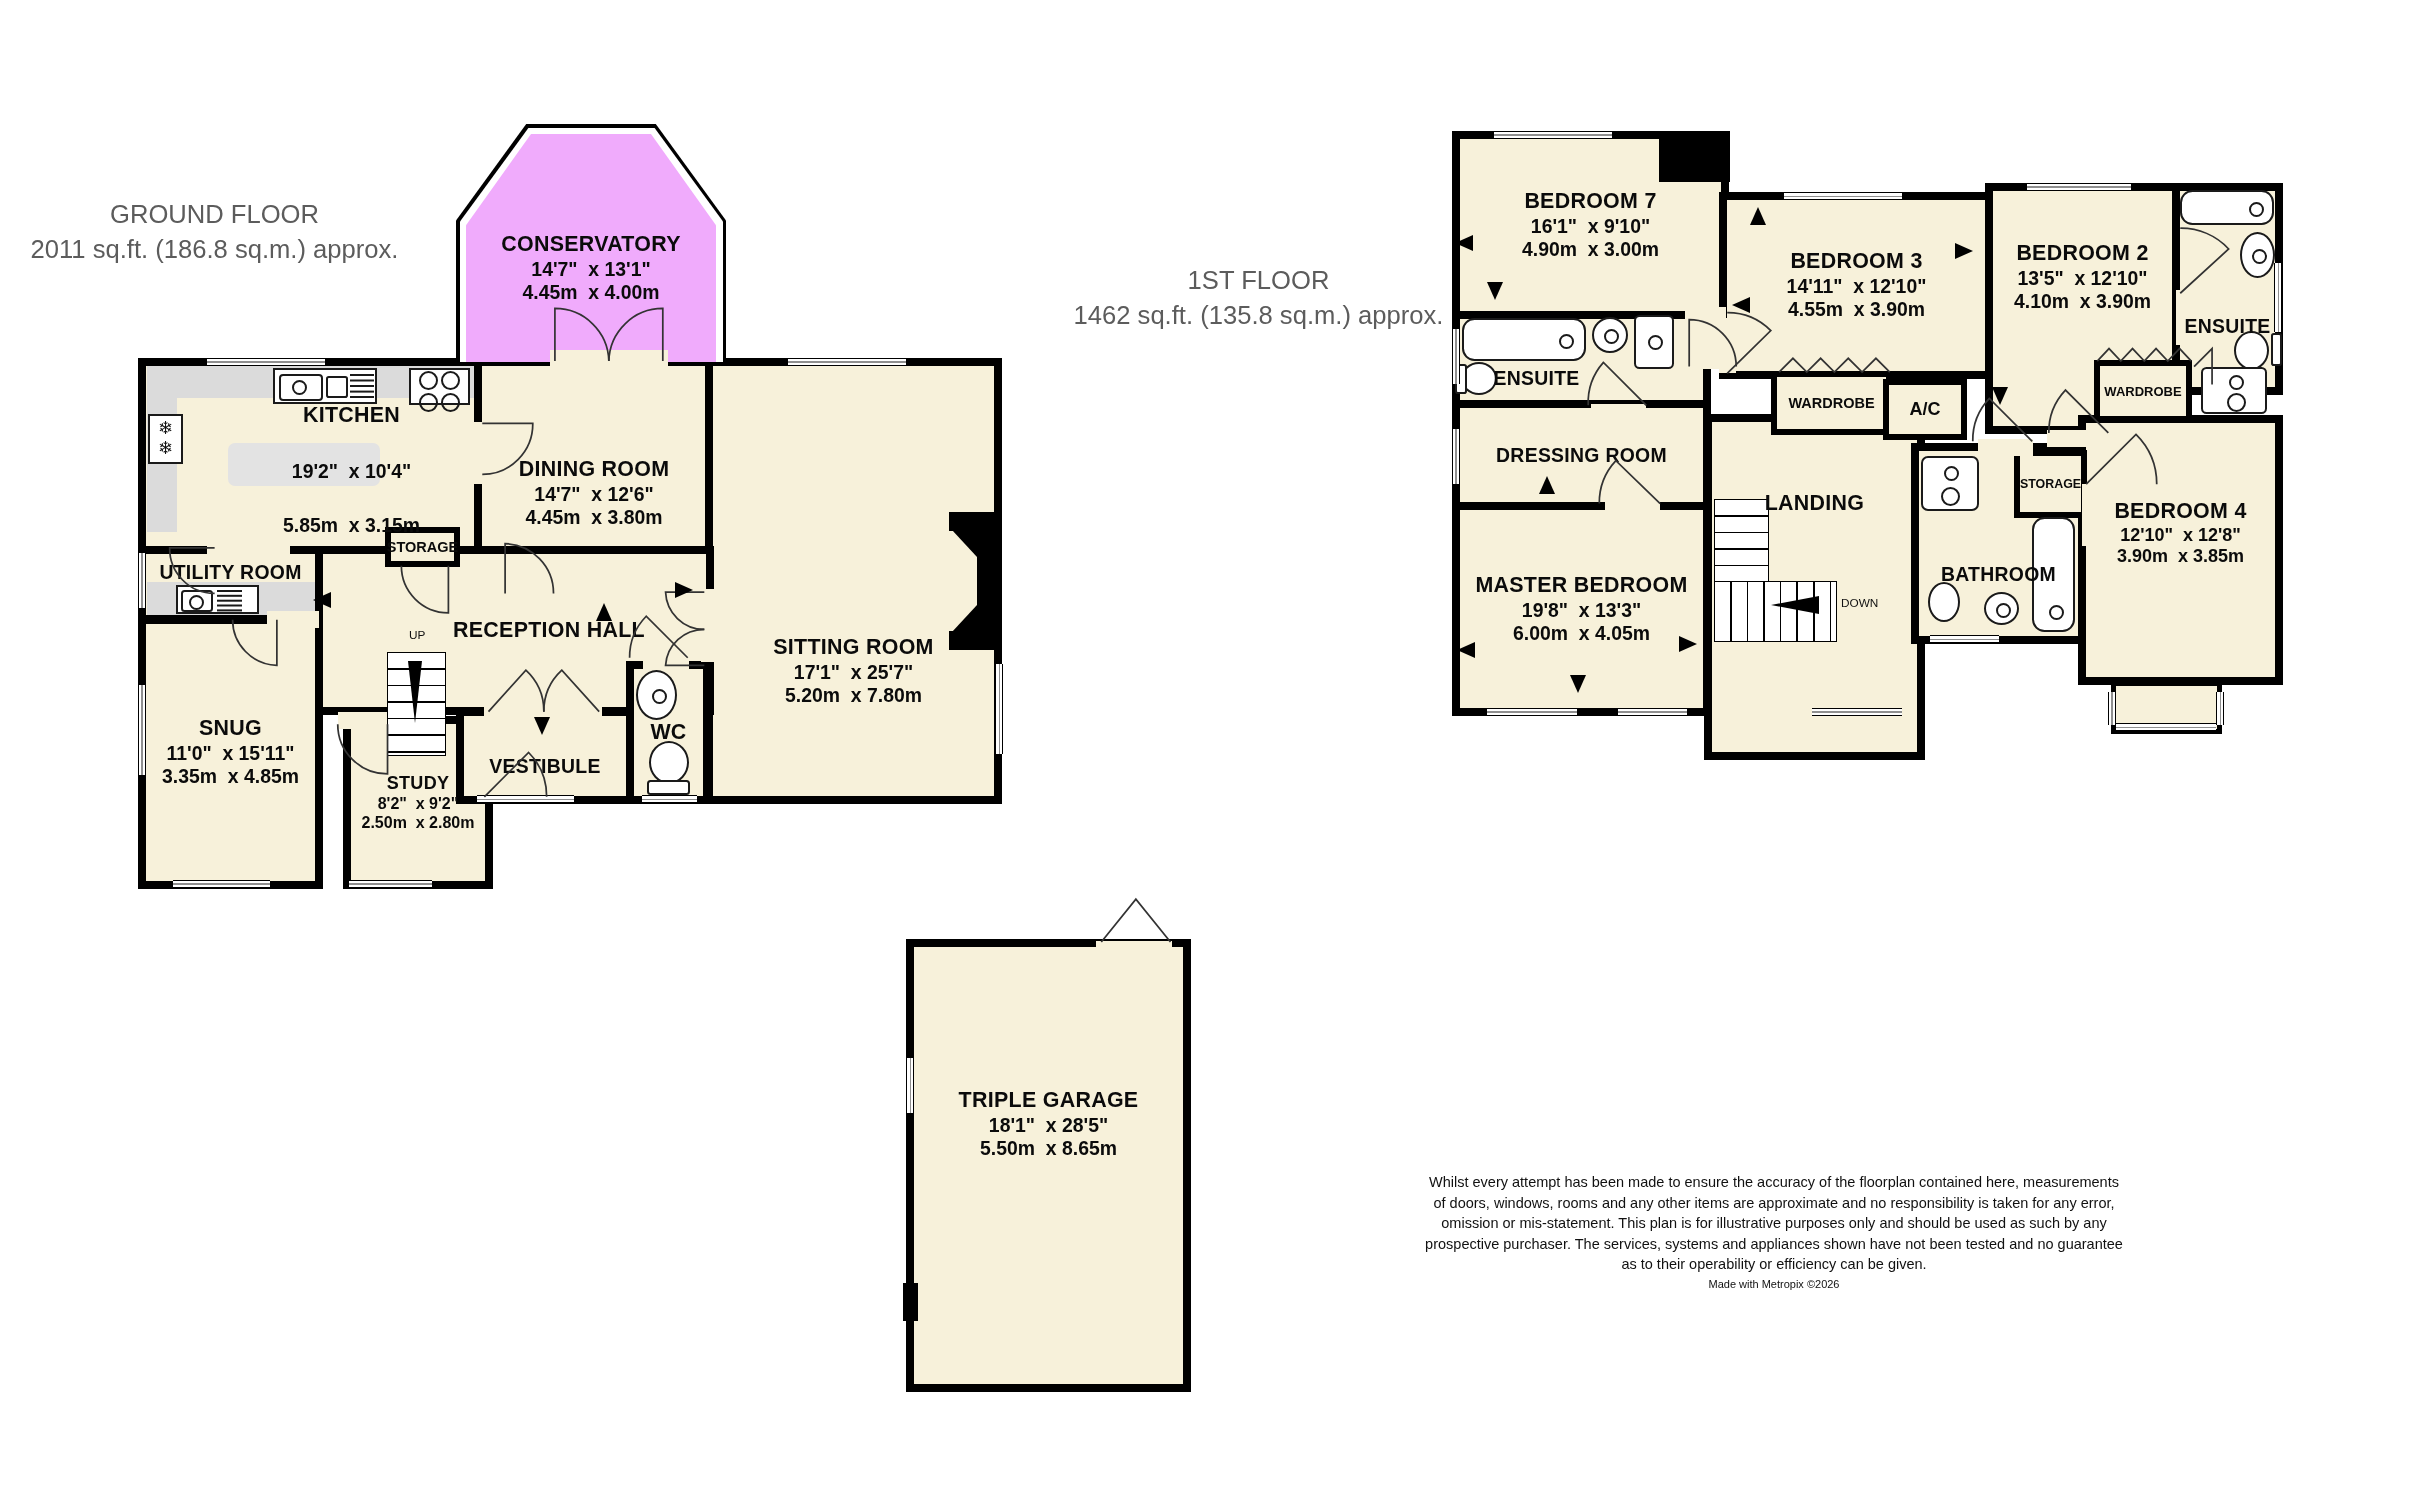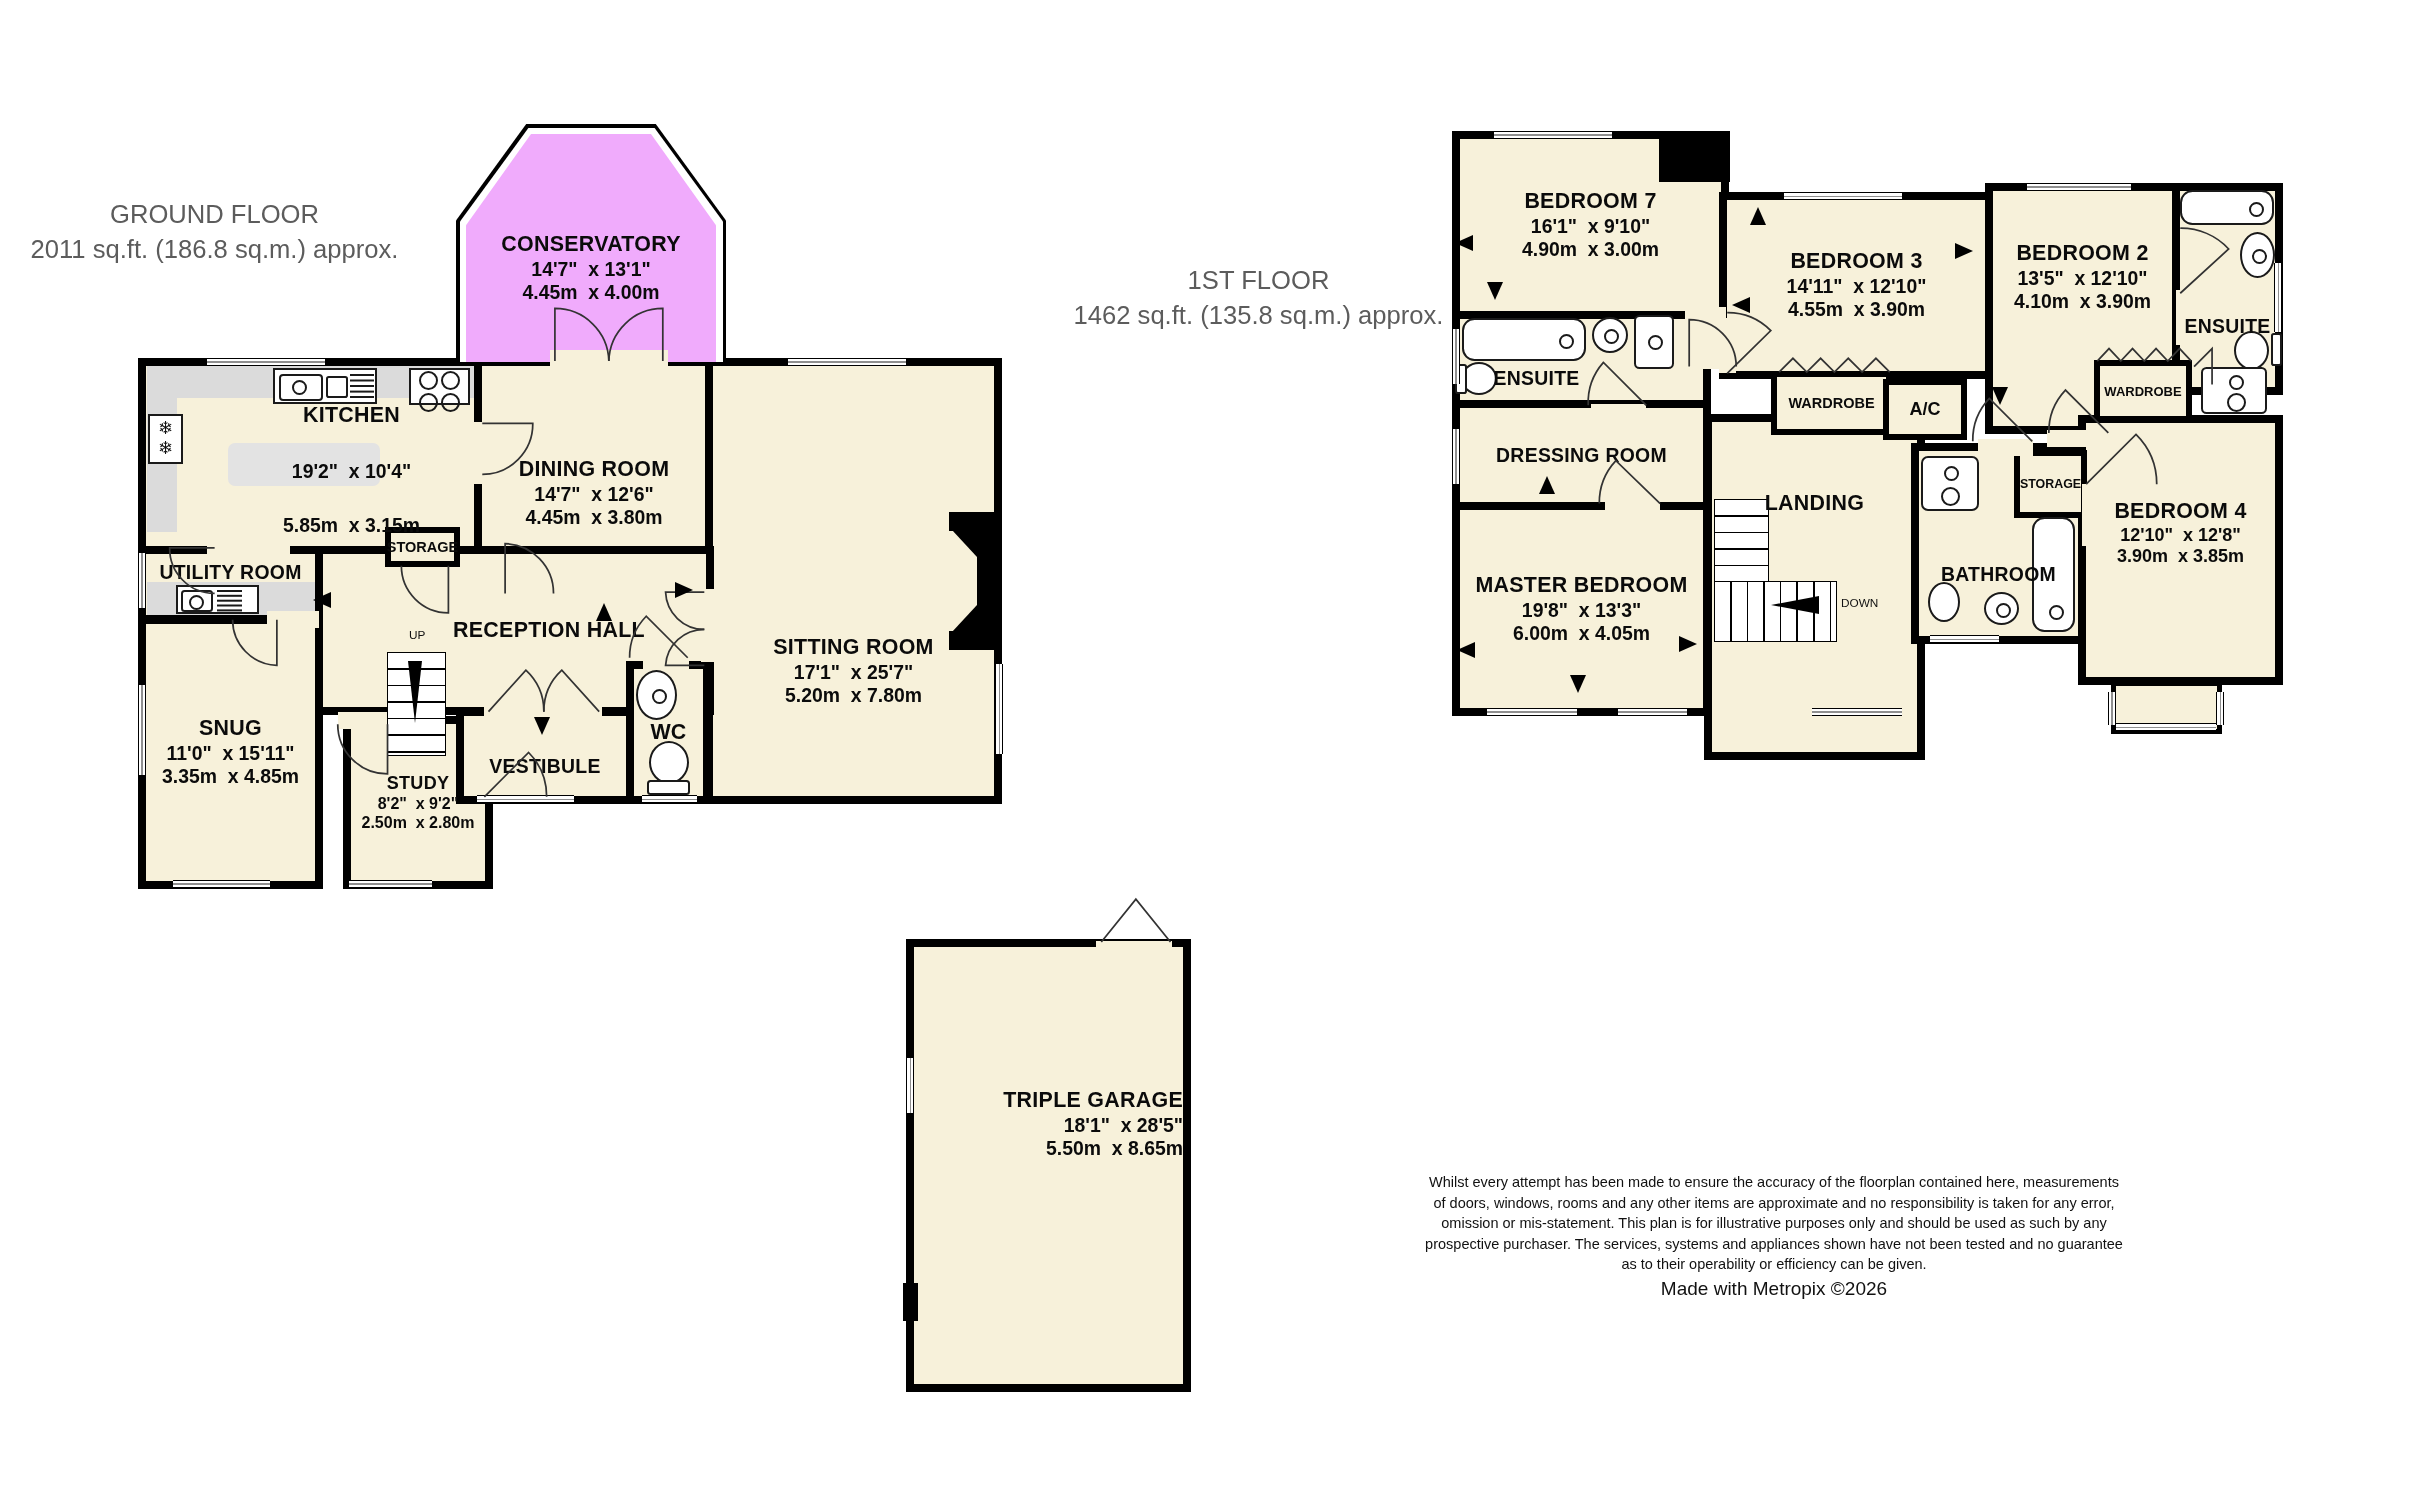--- a/index.html
+++ b/index.html
@@ -31,21 +31,21 @@
   .arr{position:absolute;width:0;height:0;z-index:6;}
   .arrR{border-top:8.3px solid transparent;border-bottom:8.3px solid transparent;border-left:18px solid #000;}
   .arrL{border-top:8.3px solid transparent;border-bottom:8.3px solid transparent;border-right:18px solid #000;}
   .arrU{border-left:8.3px solid transparent;border-right:8.3px solid transparent;border-bottom:18px solid #000;}
   .arrD{border-left:8.3px solid transparent;border-right:8.3px solid transparent;border-top:18px solid #000;}
   .overlay{position:absolute;left:0;top:0;z-index:5;pointer-events:none;}
   .cons{position:absolute;z-index:1;}
   .footer{position:absolute;text-align:center;z-index:6;}
   .footer .total{font-size:25px;color:#4f4f4f;margin-bottom:18px;}
   .footer .disc{font-size:14.5px;color:#111;line-height:1.42;white-space:pre-line;}
-  .footer .credit{font-size:19px;color:#111;margin-top:2.8px;}
+  .footer .credit{font-size:11px;color:#111;margin-top:2.8px;}
   .downlbl{position:absolute;font-size:11.8px;color:#111;z-index:6;white-space:pre;}
 </style>
 </head>
 <body>
 
 <div class="floor-title" style="left:21px;top:197px;width:387px;">
   <div class="t1">GROUND FLOOR</div>
   <div class="t2">2011 sq.ft. (186.8 sq.m.) approx.</div>
 </div>
 <div class="floor-title" style="left:1058px;top:263px;width:401px;">
@@ -164,21 +164,21 @@
       <span class="rname">WC</span>
     </div>
 </div>
 <div class="fx ell" style="left:636px;top:670px;width:41px;height:50px;">
     <div class="dot" style="left:14px;top:16.6px;"></div>
   </div>
 <div class="fx ell" style="left:649px;top:741px;width:40px;height:43px;"></div>
 <div class="fx" style="left:647px;top:780px;width:43px;height:15px;border-radius:3.5px;"></div>
 
 <div class="room" style="left:906px;top:939px;width:285px;height:453px;">
-  <div class="lbl" style="padding-bottom:83px;align-items:flex-end;">
+  <div class="lbl" style="padding-bottom:83px;">
     <span class="rname">TRIPLE GARAGE</span>
     <span class="rdim">18'1"  x 28'5"</span>
     <span class="rdim">5.50m  x 8.65m</span>
   </div>
 </div>
 <div class="gap" style="left:1096px;top:941px;width:76px;height:7px;"></div>
 <div class="winv" style="left:906px;top:1058px;height:55px;"></div>
 <div class="wallpatch" style="left:903px;top:1283px;width:15px;height:38px;"></div>
 
 <div class="winh" style="left:207px;top:358px;width:118px;"></div>

